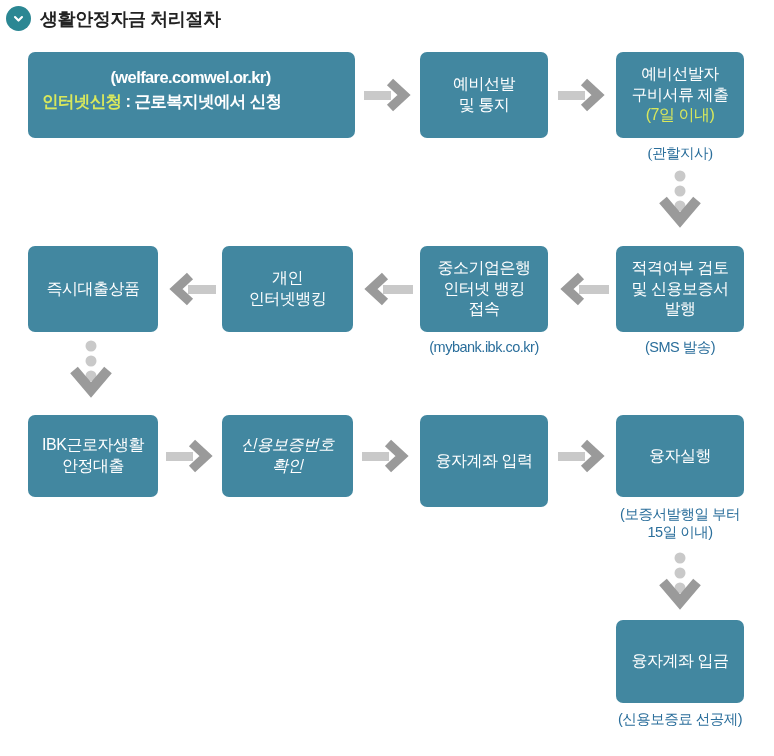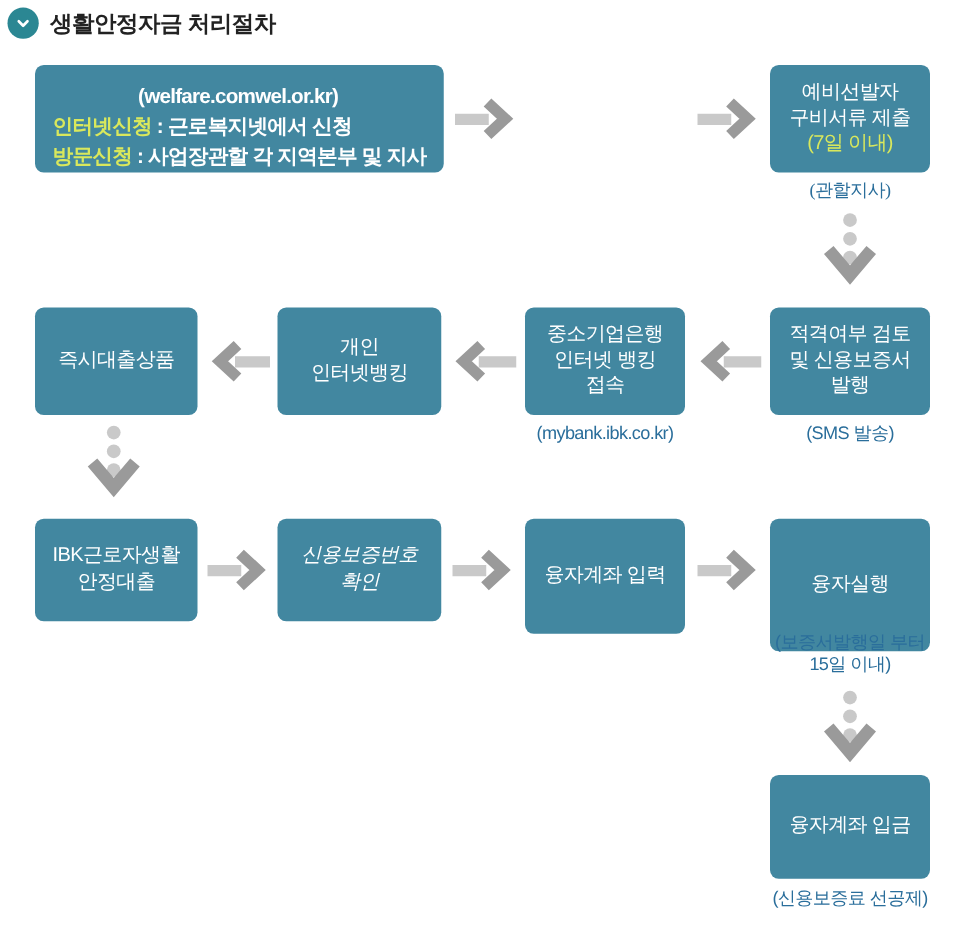--- a/index.html
+++ b/index.html
@@ -117,32 +117,33 @@
 
 <div id="flow-canvas">
 
   <div class="node node-wide" style="left:28px; top:52px; width:327px; height:86px;">
     <div class="line center">
       <span class="lbl-body">(welfare.comwel.or.kr)</span>
     </div>
     <div class="line">
       <span class="lbl-hl">인터넷신청</span><span class="lbl-body"> : </span><span class="lbl-body">근로복지넷에서 신청</span>
     </div>
-    <div class="line">
-      <span class="lbl-hl">방문신청</span><span class="lbl-body"> : </span><span class="lbl-body">사업장관할 각 지역본부 및 지사</span>
-    </div>
   </div>
 
   <div class="arrow" style="left:364px; top:79px;">
     <svg width="50" height="32" viewBox="0 0 50 32">
       <rect x="0" y="12" width="27" height="9" fill="#c9c9c9"></rect>
       <path d="M26 3 L40 16 L26 29" fill="none" stroke="#9a9a9a" stroke-width="9" stroke-linecap="butt" stroke-linejoin="miter"></path>
     </svg>
   </div>
 
+  <div class="node" style="left:420px; top:52px; width:128px; height:86px;">
+    <span class="node-text" style="white-space:pre-line;">예비선발
+및 통지</span>
+  </div>
 
   <div class="arrow" style="left:558px; top:79px;">
     <svg width="50" height="32" viewBox="0 0 50 32">
       <rect x="0" y="12" width="27" height="9" fill="#c9c9c9"></rect>
       <path d="M26 3 L40 16 L26 29" fill="none" stroke="#9a9a9a" stroke-width="9" stroke-linecap="butt" stroke-linejoin="miter"></path>
     </svg>
   </div>
 
   <div class="node" style="left:616px; top:52px; width:128px; height:86px;">
     <span class="node-text">
@@ -246,21 +247,21 @@
     <span class="node-text" style="white-space:pre-line;">융자계좌 입력</span>
   </div>
 
   <div class="arrow" style="left:558px; top:440px;">
     <svg width="52" height="32" viewBox="0 0 52 32">
       <rect x="0" y="12" width="27" height="9" fill="#c9c9c9"></rect>
       <path d="M26 3 L40 16 L26 29" fill="none" stroke="#9a9a9a" stroke-width="9" stroke-linecap="butt" stroke-linejoin="miter"></path>
     </svg>
   </div>
 
-  <div class="node" style="left:616px; top:415px; width:128px; height:106px;">
+  <div class="node" style="left:616px; top:415px; width:128px; height:82px;">
     <span class="node-text" style="white-space:pre-line;">융자실행</span>
   </div>
 
   <div class="annotation" style="left:598px; top:505px; width:164px;">(보증서발행일 부터
 15일 이내)</div>
 
   <div class="arrow" style="left:655px; top:552px;">
     <svg width="50" height="62" viewBox="0 0 50 62">
       <circle cx="25" cy="6" r="5.5" fill="#c9c9c9"></circle>
       <circle cx="25" cy="21" r="5.5" fill="#c9c9c9"></circle>

